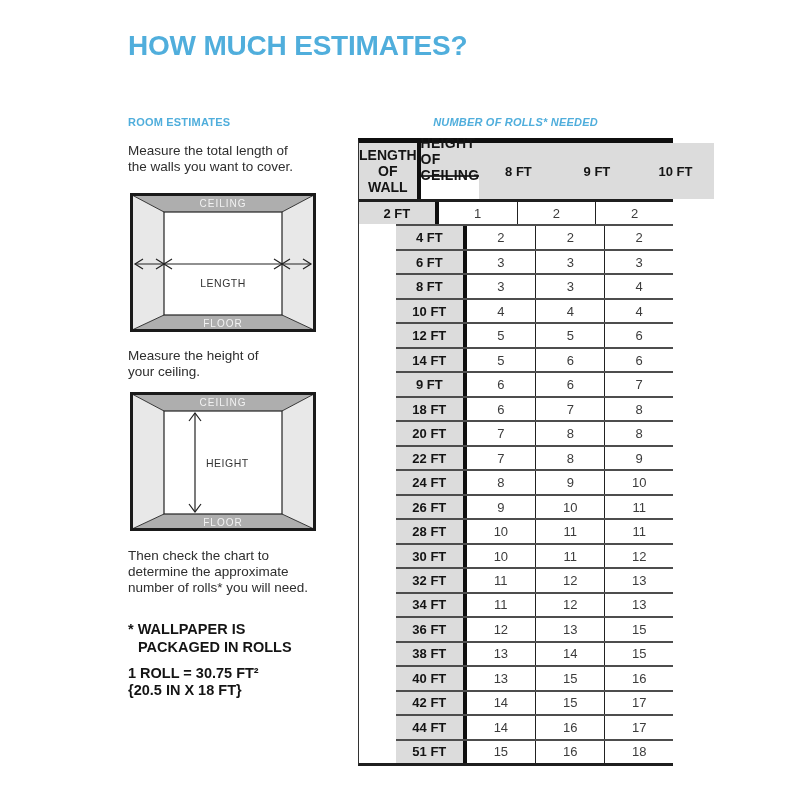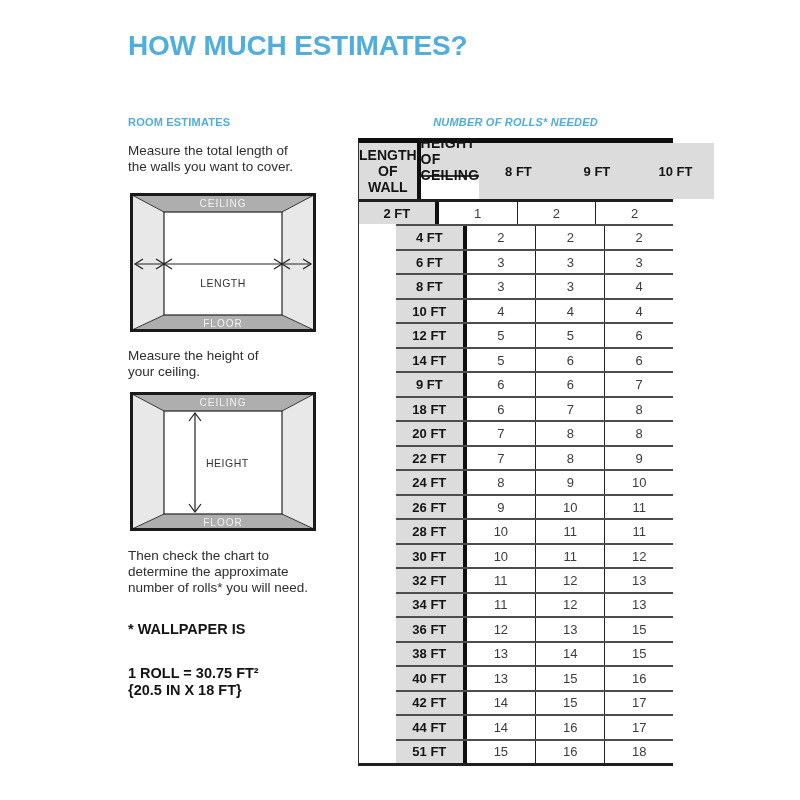--- a/index.html
+++ b/index.html
@@ -160,20 +160,21 @@
     <text x="93" y="134" text-anchor="middle" font-size="10" letter-spacing="1" fill="#f2f2f2">FLOOR</text>
     <text x="76" y="75" text-anchor="start" font-size="10.5" letter-spacing="0.5" fill="#333">HEIGHT</text>
   </svg>
 
   <p class="step step3">Then check the chart to
 determine the approximate
 number of rolls* you will need.</p>
 
   <p class="footnote">
     <span>* WALLPAPER IS</span><br>
+    <span class="indent">PACKAGED IN ROLLS</span>
   </p>
 
   <p class="rollinfo">
     <span>1 ROLL = 30.75 FT²</span><br>
     <span>{20.5 IN X 18 FT}</span>
   </p>
 
   <h2 class="section-heading table-heading">NUMBER OF ROLLS* NEEDED</h2>
 
   <div class="rolls-table">

